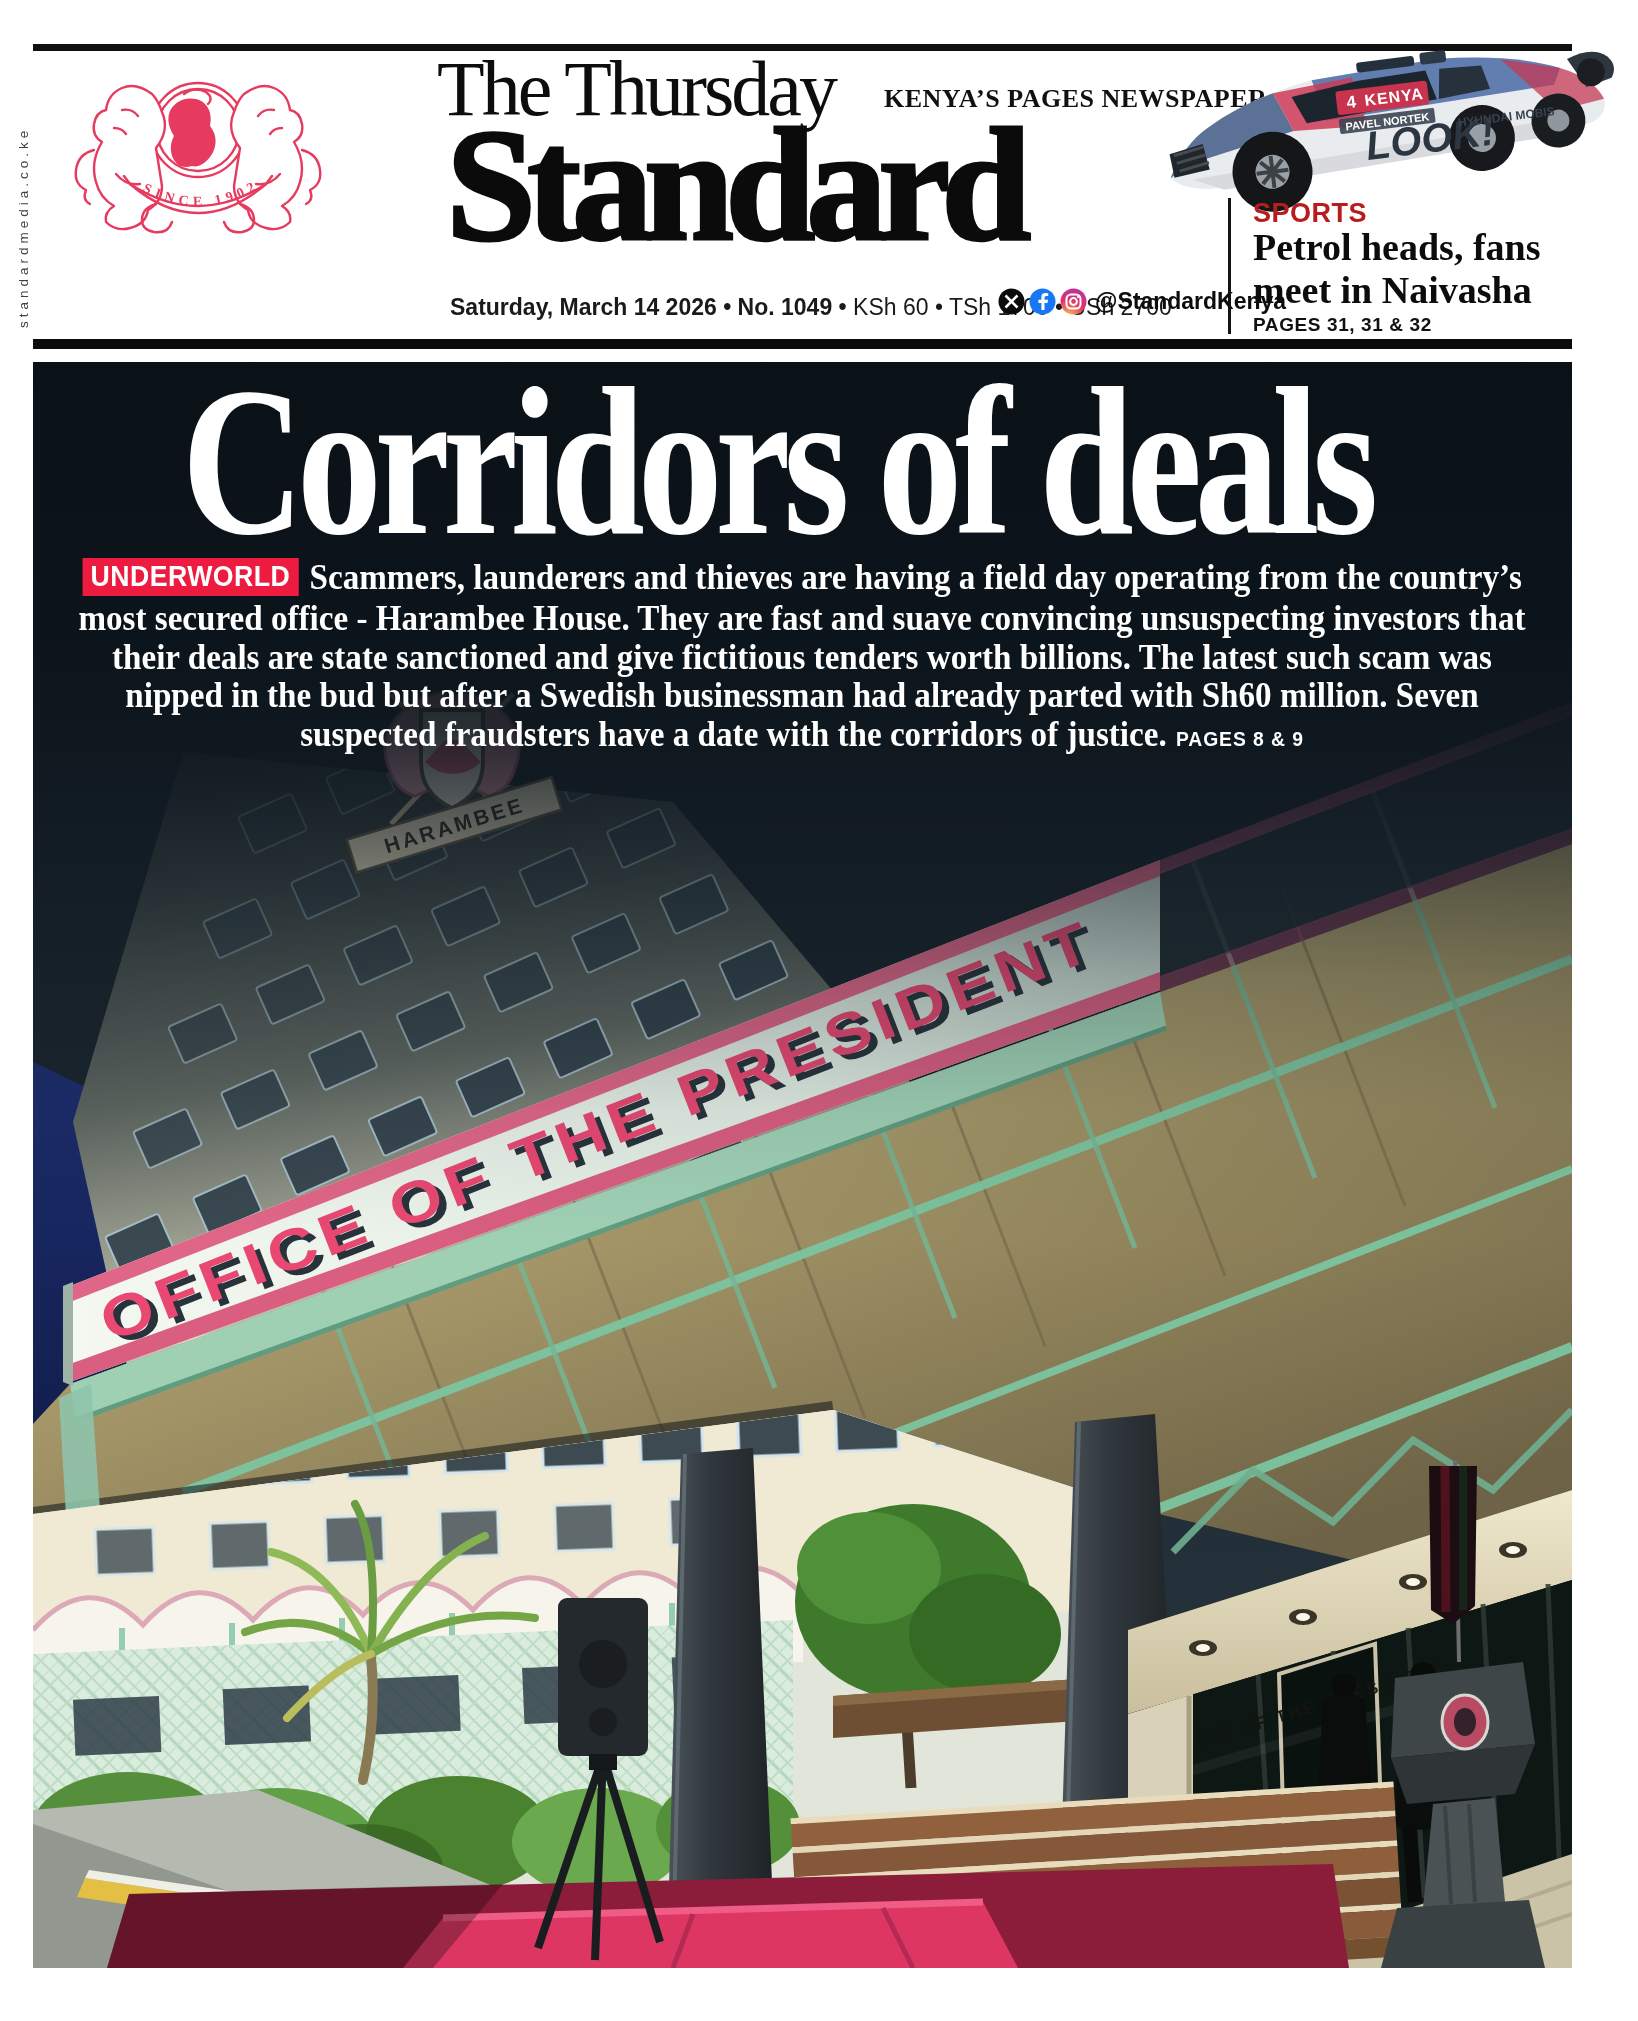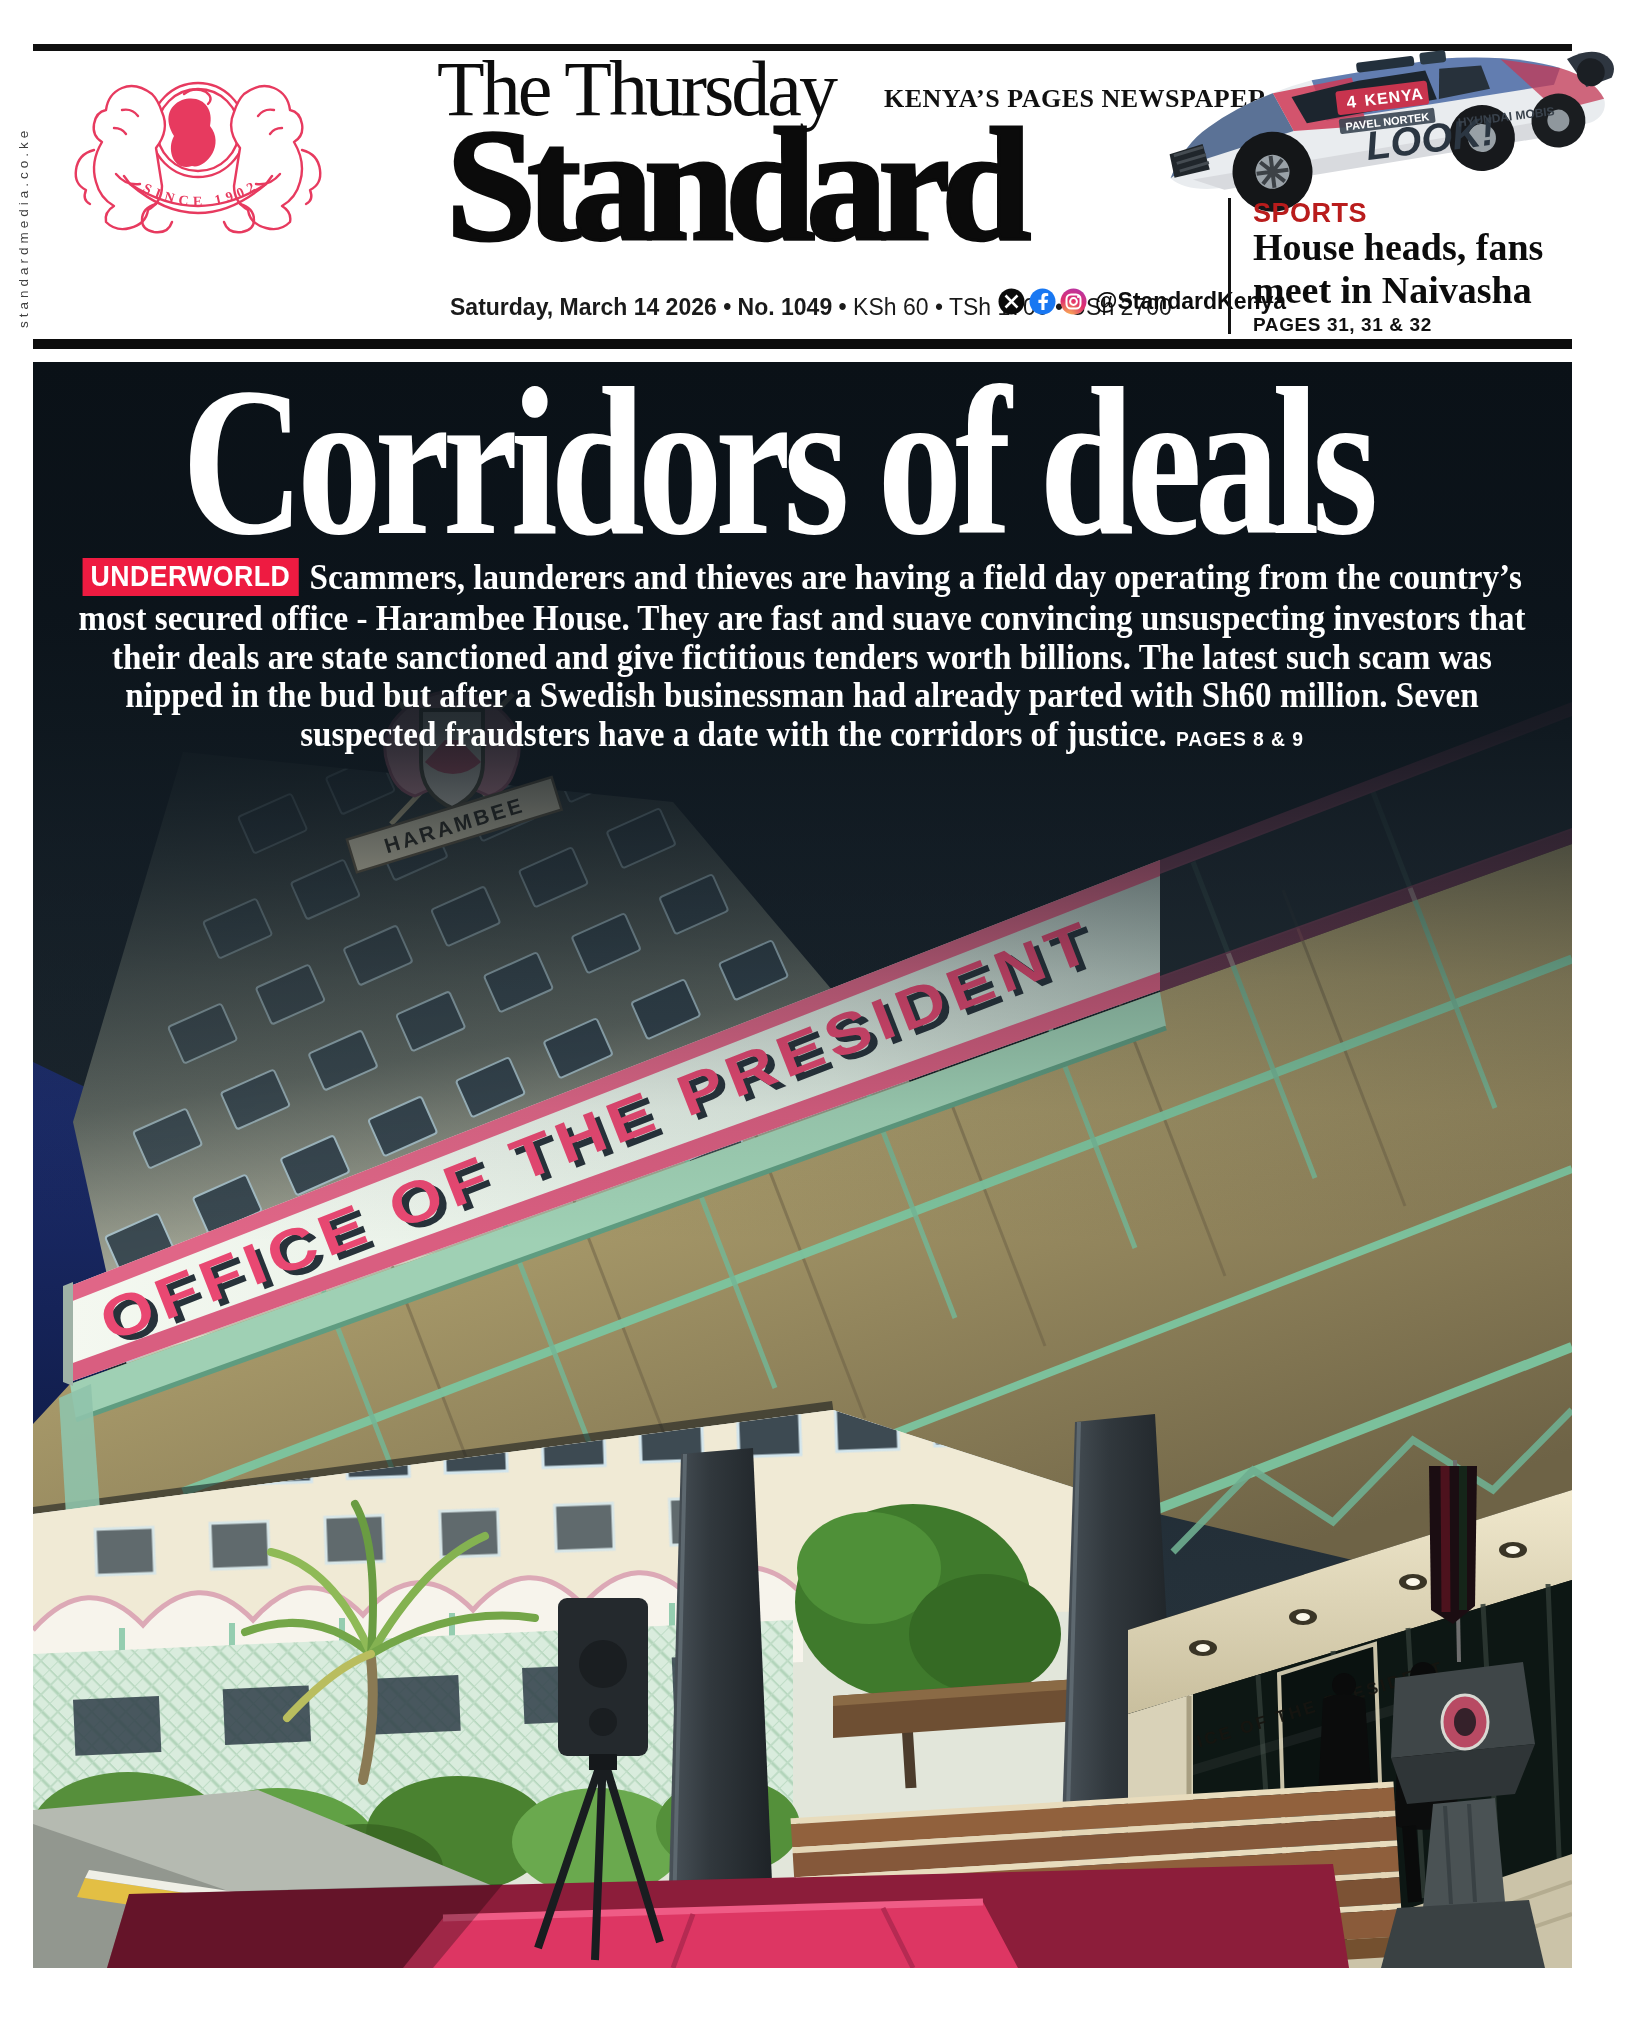--- a/index.html
+++ b/index.html
@@ -150,21 +150,21 @@
 
       <path d="M40,100 l34,-6 4,26 -36,4 Z" fill="#20262b"></path>
       <g stroke="#454c52" stroke-width="3">
           <path d="M44,102 l30,-5 M46,110 l30,-5 M48,118 l30,-5"></path>
         </g>
     </g>
   </svg>
 </div>
 <div class="abs sports-kicker" style="color:#b91c1c;">SPORTS</div>
 <div class="abs sports-headline">
-  <div>House heads, fans</div>
+  <div>Petrol heads, fans</div>
   <div>meet in Naivasha</div>
 </div>
 <div class="abs sports-pages">PAGES 31, 31 &amp; 32</div>
 
 <div class="abs thickrule"></div>
 
 <div class="abs photo-wrap">
 
 <svg width="1539" height="1606" viewBox="0 0 1539 1606">
   <defs>

